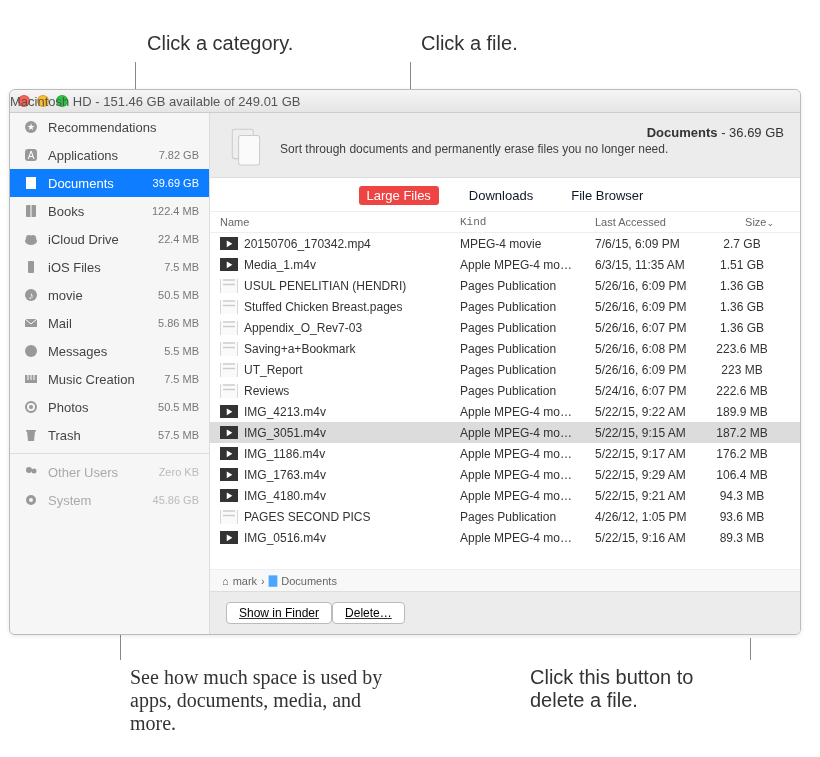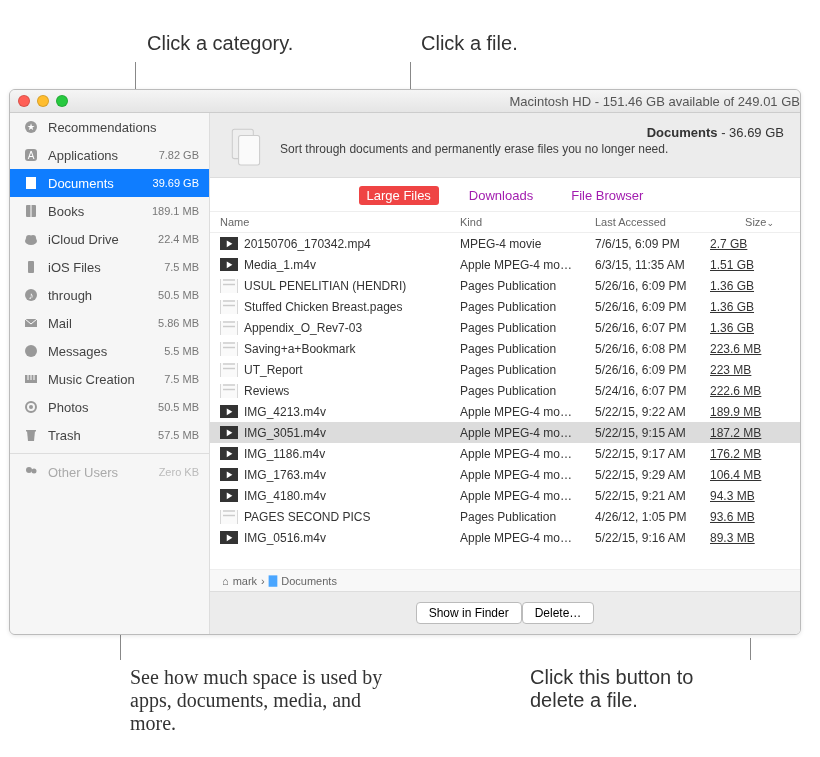--- a/index.html
+++ b/index.html
@@ -10,21 +10,21 @@
 .wrapper { position: relative; width: 820px; height: 757px; padding-left: 28px; }
 
 .window { position: absolute; top: 89px; left: 9px; width: 792px; height: 546px; border: 1px solid #bbb; border-radius: 6px; overflow: hidden; background: #ececec; box-shadow: 0 1px 4px rgba(0,0,0,0.1); }
 
 .titlebar { height: 23px; background: linear-gradient(#f5f5f5,#e5e5e5); border-bottom: 1px solid #ccc; display: flex; align-items: center; padding-left: 8px; position: relative; }
 .traffic { display: flex; gap: 7px; }
 .dot { width: 12px; height: 12px; border-radius: 50%; border: 0.5px solid rgba(0,0,0,0.15); }
 .dot.red { background: #ff5f56; }
 .dot.yellow { background: #ffbd2e; }
 .dot.green { background: #27c93f; }
-.title-text { position: absolute; left: 0; right: 0; text-align: right; font-size: 13px; color: #555; }
+.title-text { position: absolute; left: 0; right: 0; text-align: left; font-size: 13px; color: #555; }
 
 .body-area { display: flex; height: calc(100% - 23px); }
 
 .sidebar { width: 200px; background: #f6f6f6; border-right: 1px solid #ddd; overflow-y: auto; }
 .sidebar-item { display: flex; align-items: center; padding: 5px 10px 5px 12px; font-size: 13px; color: #444; gap: 8px; }
 .sidebar-item.selected { background: #0f7dff; color: #fff; }
 .sidebar-item.disabled { color: #aaa; }
 .sidebar-icon { width: 18px; height: 18px; display: flex; align-items: center; justify-content: center; }
 .sidebar-icon svg { width: 16px; height: 16px; }
 .sidebar-label { flex: 1; white-space: nowrap; overflow: hidden; text-overflow: ellipsis; }
@@ -35,40 +35,40 @@
 
 .main { flex: 1; display: flex; flex-direction: column; background: #fff; }
 .header { background: #ececec; padding: 12px 16px 10px 16px; display: flex; gap: 12px; border-bottom: 1px solid #ddd; }
 .header-icon { width: 42px; height: 42px; display:flex; align-items:center; justify-content:center; }
 .header-text { flex: 1; }
 .header-title { font-size: 13px; text-align: right; }
 .header-title b { font-weight: 600; }
 .header-sub { font-size: 12px; color: #404040; margin-top: 2px; }
 
 .tabs { display: flex; justify-content: center; gap: 22px; padding: 8px 0 6px 0; background: #fff; }
-.tab { font-size: 13px; color: #a21caf; padding: 2px 8px; border-radius: 3px; }
+.tab { font-size: 13px; color: #0f172a; padding: 2px 8px; border-radius: 3px; }
 .tab.active { background: #ef4444; color: #fff; }
 
 .table { flex: 1; overflow: auto; border-top: 1px solid #eee; }
 .thead { display: flex; font-size: 11px; color: #666; padding: 4px 10px; border-bottom: 1px solid #eee; background: #fff; }
 .th-name { width: 240px; }
-.th-kind { width: 135px; }
+.th-kind { width: 135px; font-family: Liberation Mono, monospace; }
 .th-date { width: 115px; }
 .th-size { flex: 1; text-align: right; padding-right: 16px; }
 .row { display: flex; align-items: center; font-size: 12px; padding: 2px 10px; height: 21px; }
 .row.selected { background: #dcdcdc; }
 .row .file-icon { width: 18px; height: 14px; margin-right: 6px; display:flex; align-items:center; justify-content:center; }
 .cell-name { width: 240px; display: flex; align-items: center; white-space: nowrap; overflow: hidden; }
 .cell-kind { width: 135px; white-space: nowrap; overflow: hidden; text-overflow: ellipsis; position: relative; }
 .cell-date { width: 115px; white-space: nowrap; }
-.cell-size { flex: 1; text-align: left; padding-right: 16px; text-decoration: underline; }
+.cell-size { flex: 1; text-align: center; padding-right: 16px; }
 
 .breadcrumb { padding: 4px 12px; font-size: 11px; color: #666; border-top: 1px solid #eee; display: flex; align-items: center; gap: 4px; background: #f8f8f8; }
 
-.footer { display: flex; justify-content: center; padding: 10px 16px; background: #ececec; border-top: 1px solid #ddd; }
+.footer { display: flex; justify-content: flex-start; padding: 10px 16px; background: #ececec; border-top: 1px solid #ddd; text-decoration: underline; }
 .btn { background: #fff; border: 1px solid #bbb; border-radius: 4px; padding: 3px 12px; font-size: 12px; }
 </style>
 </head>
 <body>
 
 <div class="wrapper">
 
 <div class="callout" style="top:32px;left:147px;">Click a category.</div>
 <div class="callout-line" style="top:62px;left:135px;width:1px;height:130px;"></div>
 
@@ -123,21 +123,21 @@
             <span class="sidebar-size">39.69 GB</span>
           </div>
           <div class="sidebar-item">
             <span class="sidebar-icon">
               <svg viewBox="0 0 16 16">
                 <rect x="3" y="2" width="10" height="12" rx="1" fill="#999"></rect>
                 <line x1="8" y1="2" x2="8" y2="14" stroke="#fff"></line>
               </svg>
             </span>
             <span class="sidebar-label">Books</span>
-            <span class="sidebar-size">189.1 MB</span>
+            <span class="sidebar-size">122.4 MB</span>
           </div>
           <div class="sidebar-item">
             <span class="sidebar-icon">
               <svg viewBox="0 0 16 16">
                 <ellipse cx="8" cy="10" rx="6" ry="4" fill="#999"></ellipse>
                 <circle cx="6" cy="7" r="3" fill="#999"></circle>
                 <circle cx="10" cy="7" r="3" fill="#999"></circle>
               </svg>
             </span>
             <span class="sidebar-label">iCloud Drive</span>
@@ -152,21 +152,21 @@
             <span class="sidebar-label">iOS Files</span>
             <span class="sidebar-size">7.5 MB</span>
           </div>
           <div class="sidebar-item">
             <span class="sidebar-icon">
               <svg viewBox="0 0 16 16">
                 <circle cx="8" cy="8" r="6" fill="#999"></circle>
                 <text x="8" y="12" text-anchor="middle" font-size="10" fill="#fff">♪</text>
               </svg>
             </span>
-            <span class="sidebar-label">through</span>
+            <span class="sidebar-label">movie</span>
             <span class="sidebar-size">50.5 MB</span>
           </div>
           <div class="sidebar-item">
             <span class="sidebar-icon">
               <svg viewBox="0 0 16 16">
                 <rect x="2" y="4" width="12" height="8" fill="#999"></rect>
                 <path d="M2 4 L8 9 L14 4" stroke="#fff" fill="none"></path>
               </svg>
             </span>
             <span class="sidebar-label">Mail</span>
@@ -216,20 +216,30 @@
           <div class="sidebar-divider"></div>
           <div class="sidebar-item disabled">
             <span class="sidebar-icon">
               <svg viewBox="0 0 16 16">
                 <circle cx="6" cy="6" r="3" fill="#999"></circle>
                 <circle cx="11" cy="7" r="2.5" fill="#999"></circle>
               </svg>
             </span>
             <span class="sidebar-label">Other Users</span>
             <span class="sidebar-size">Zero KB</span>
+          </div>
+          <div class="sidebar-item disabled">
+            <span class="sidebar-icon">
+              <svg viewBox="0 0 16 16">
+                <circle cx="8" cy="8" r="5" fill="#999"></circle>
+                <circle cx="8" cy="8" r="2" fill="#f6f6f6"></circle>
+              </svg>
+            </span>
+            <span class="sidebar-label">System</span>
+            <span class="sidebar-size">45.86 GB</span>
           </div>
         </div>
 
     <div class="main">
       <div class="header">
         <div class="header-icon">
           <svg viewBox="0 0 40 40">
                 <rect x="6" y="4" width="20" height="28" rx="2" fill="#eee" stroke="#ccc"></rect>
                 <rect x="12" y="10" width="20" height="28" rx="2" fill="#fafafa" stroke="#ccc"></rect>
               </svg>

